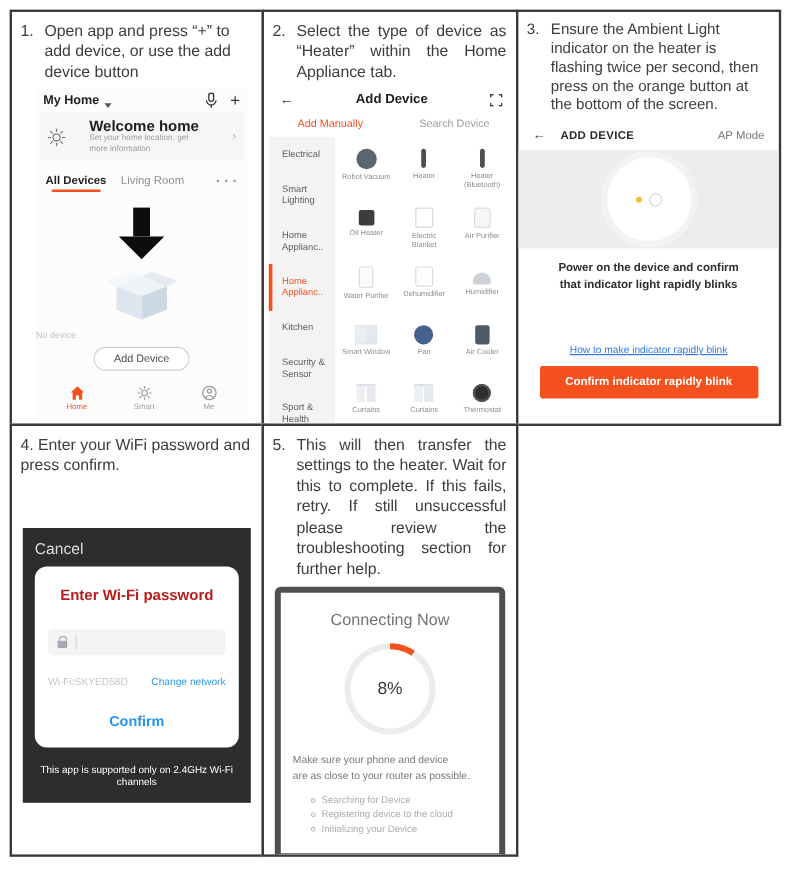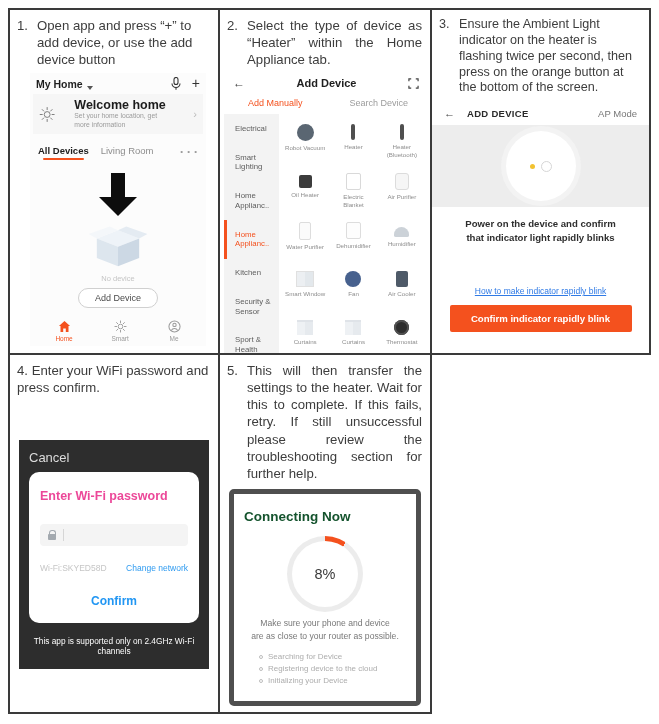--- a/index.html
+++ b/index.html
@@ -32,21 +32,21 @@
   .w-chev{margin-left:auto;color:#bbb;font-size:11px}
   .tabs1{display:flex;align-items:baseline;gap:12px;padding:9px 8px 4px 8px}
   .t-all{font-size:9.5px;font-weight:bold;color:#1e1e1e;position:relative}
   .t-all::after{content:"";position:absolute;left:5px;right:5px;bottom:-4px;height:2.5px;background:#f4511e;border-radius:2px}
   .t-room{font-size:9.5px;color:#8d8d8d}
   .t-more{margin-left:auto;color:#9a9a9a;font-size:8px;letter-spacing:1px}
   .arrowwrap{margin:13px auto 2px;width:40px}
   .arrow-shaft{width:14px;height:24px;background:#0d0d0d;margin:0 auto}
   .arrow-head{width:0;height:0;border-left:19px solid transparent;border-right:19px solid transparent;border-top:19px solid #0d0d0d;margin:0 auto}
   .boxwrap{text-align:center;margin-top:6px}
-  .nodev{text-align:center;font-size:7.5px;color:#c5c5c5;margin-top:2px}
+  .nodev{text-align:left;font-size:7.5px;color:#c5c5c5;margin-top:2px}
   .addbtn{display:block;margin:5px auto 0;width:78px;text-align:center;border:1px solid #d0d0d0;border-radius:11px;padding:4px 0;font-size:9px;color:#4a4a4a;background:#fff}
   .nav1{display:flex;justify-content:space-around;margin-top:9px;padding:3px 6px 4px}
   .nav-item{display:flex;flex-direction:column;align-items:center;gap:2px;font-size:6.5px;color:#9a9a9a}
   .nav-item.active{color:#f4511e}
 
   
   .p2{margin:3px 2px 0 4px}
   .p2-head{display:flex;align-items:center;padding:3px 9px 2px}
   .p2-back{font-size:12px;color:#444}
   .p2-title{flex:1;text-align:center;font-weight:bold;font-size:11px;color:#1e1e1e}
@@ -85,39 +85,39 @@
   .dot{width:5px;height:5px;border-radius:50%;background:#f2c230}
   .pwr{width:11px;height:11px;border:1.5px solid #d6d6d6;border-radius:50%;box-sizing:border-box}
   .p3-instr{margin:10px auto 0;text-align:center;font-weight:bold;font-size:9.6px;line-height:1.4;color:#2e2e2e;width:170px}
   .p3-link{margin-top:42px;text-align:center;font-size:8.5px;color:#2f7ae5;text-decoration:underline}
   .p3-btn{margin:9px auto 0;width:182px;background:#f4511e;color:#fff;font-weight:bold;font-size:9.6px;text-align:center;padding:8px 0;border-radius:2px}
 
   
   .p4{margin:42px 0 0 9px;background:#2d2d2d;padding:10px 10px 13px;width:190px;box-sizing:border-box}
   .p4-cancel{color:#dcdcdc;font-size:13px}
   .p4-card{background:#fff;border-radius:10px;margin-top:7px;padding:17px 11px 15px}
-  .p4-title{text-align:left;font-weight:bold;font-size:12.5px;color:#ec4899}
+  .p4-title{text-align:center;font-weight:bold;font-size:12.5px;color:#b91c1c}
   .p4-input{margin-top:21px;background:#f4f4f4;border-radius:4px;height:22px;display:flex;align-items:center;padding:0 8px;gap:7px}
   .lock{width:8px;height:6px;background:#a3a9af;border-radius:1px;position:relative;margin-top:3px}
   .lock::before{content:"";position:absolute;top:-4px;left:1.2px;width:4.5px;height:4px;border:1.3px solid #a3a9af;border-bottom:none;border-radius:3px 3px 0 0}
   .caretline{width:1px;height:12px;background:#d6d6d6}
   .p4-row{display:flex;justify-content:space-between;margin-top:17px;font-size:8.5px}
   .ssid{color:#c6c6c6}
   .chg{color:#2f9bf0}
   .p4-confirm{text-align:center;color:#2196f3;font-weight:bold;font-size:12px;margin-top:21px}
   .p4-foot{color:#fefefe;text-align:center;font-size:8.3px;margin-top:13px}
 
   
   .p5{margin:5px auto 0;width:192px;border:5px solid #4f4f4f;border-radius:5px;background:#fff;padding:15px 10px 16px;box-sizing:border-box}
-  .p5-title{text-align:left;font-weight:bold;font-size:13.5px;color:#14532d}
+  .p5-title{text-align:center;font-weight:normal;font-size:13.5px;color:#737373}
   .ringwrap{margin:12px auto 0;width:76px;height:76px;border-radius:50%;
             background:conic-gradient(#f4511e 0 33deg,#ececec 33deg 360deg);
             display:flex;align-items:center;justify-content:center}
   .ringin{width:66px;height:66px;background:#fff;border-radius:50%;display:flex;align-items:center;justify-content:center;font-size:14.5px;color:#3a3a3a}
-  .p5-hint{margin-top:5px;text-align:center;font-size:8.6px;color:#787878;line-height:1.45}
+  .p5-hint{margin-top:15px;font-size:8.6px;color:#787878;line-height:1.45}
   .p5-list{margin:10px auto 0;width:132px;color:#adadad;font-size:8px}
   .p5-li{display:flex;gap:5px;align-items:center;margin-top:3px}
   .bullet{width:4px;height:4px;border:1px solid #bdbdbd;border-radius:50%;flex:0 0 auto;box-sizing:border-box}
 </style>
 </head>
 <body>
 
 <div class="cell" id="c1">
   <div class="step">
     <span class="num">1.</span>

